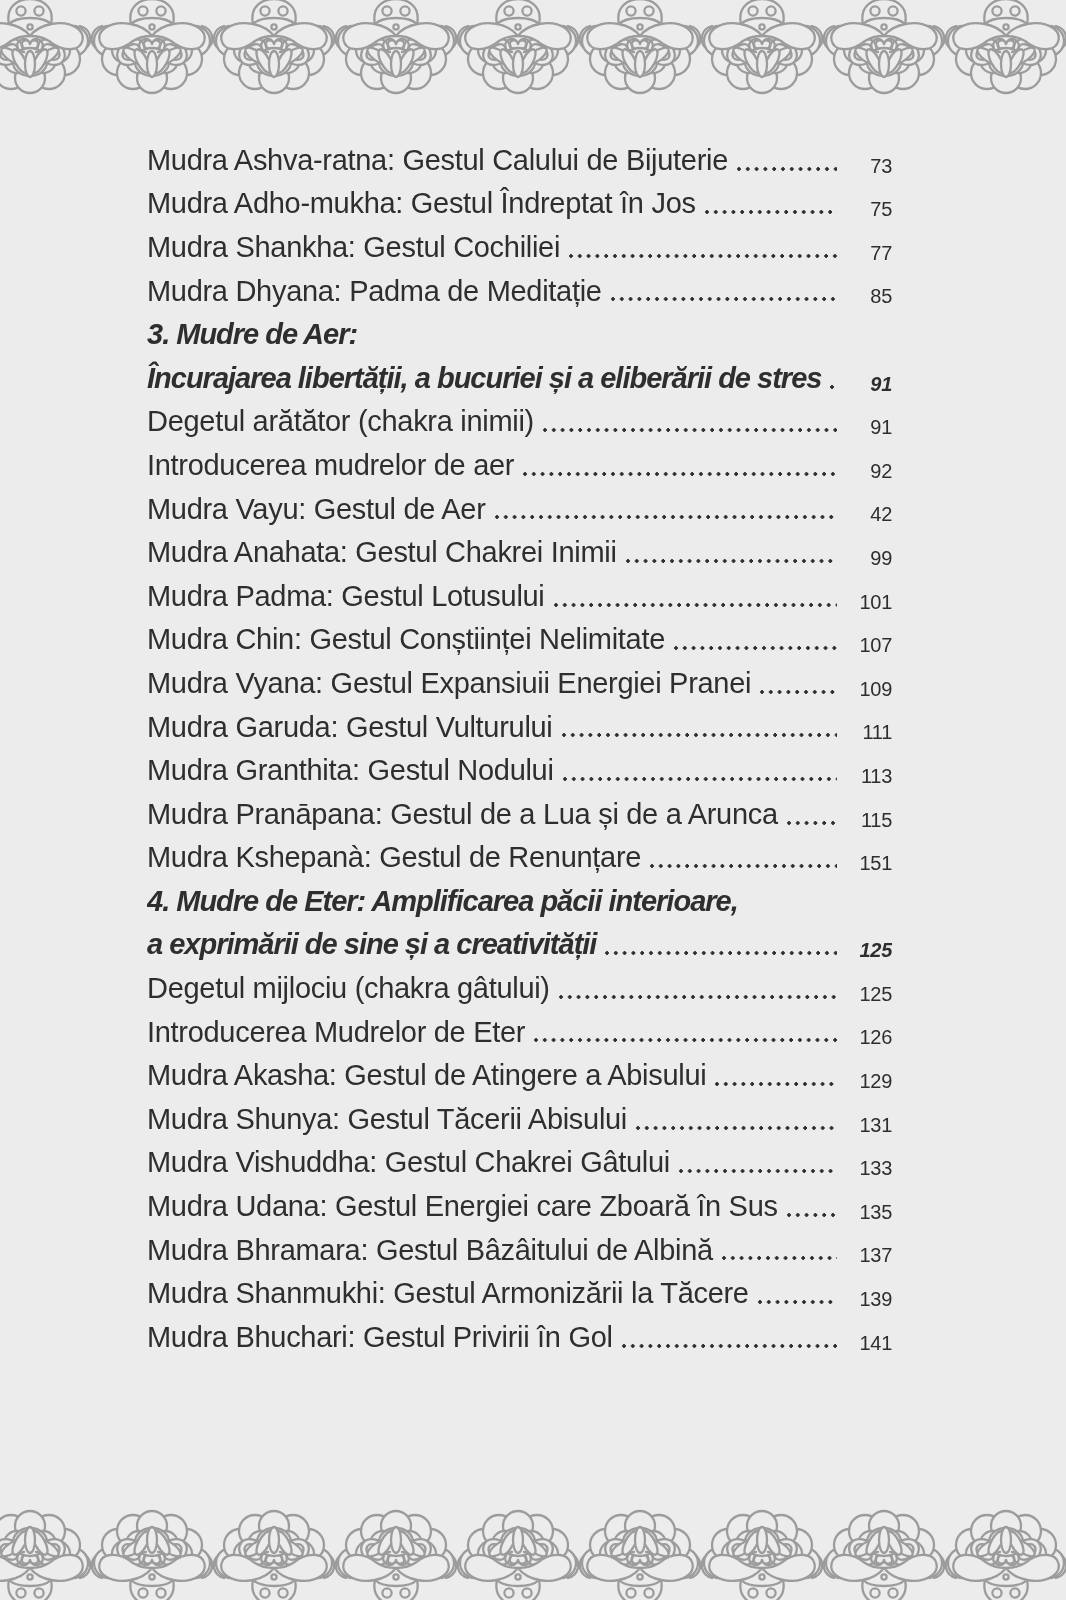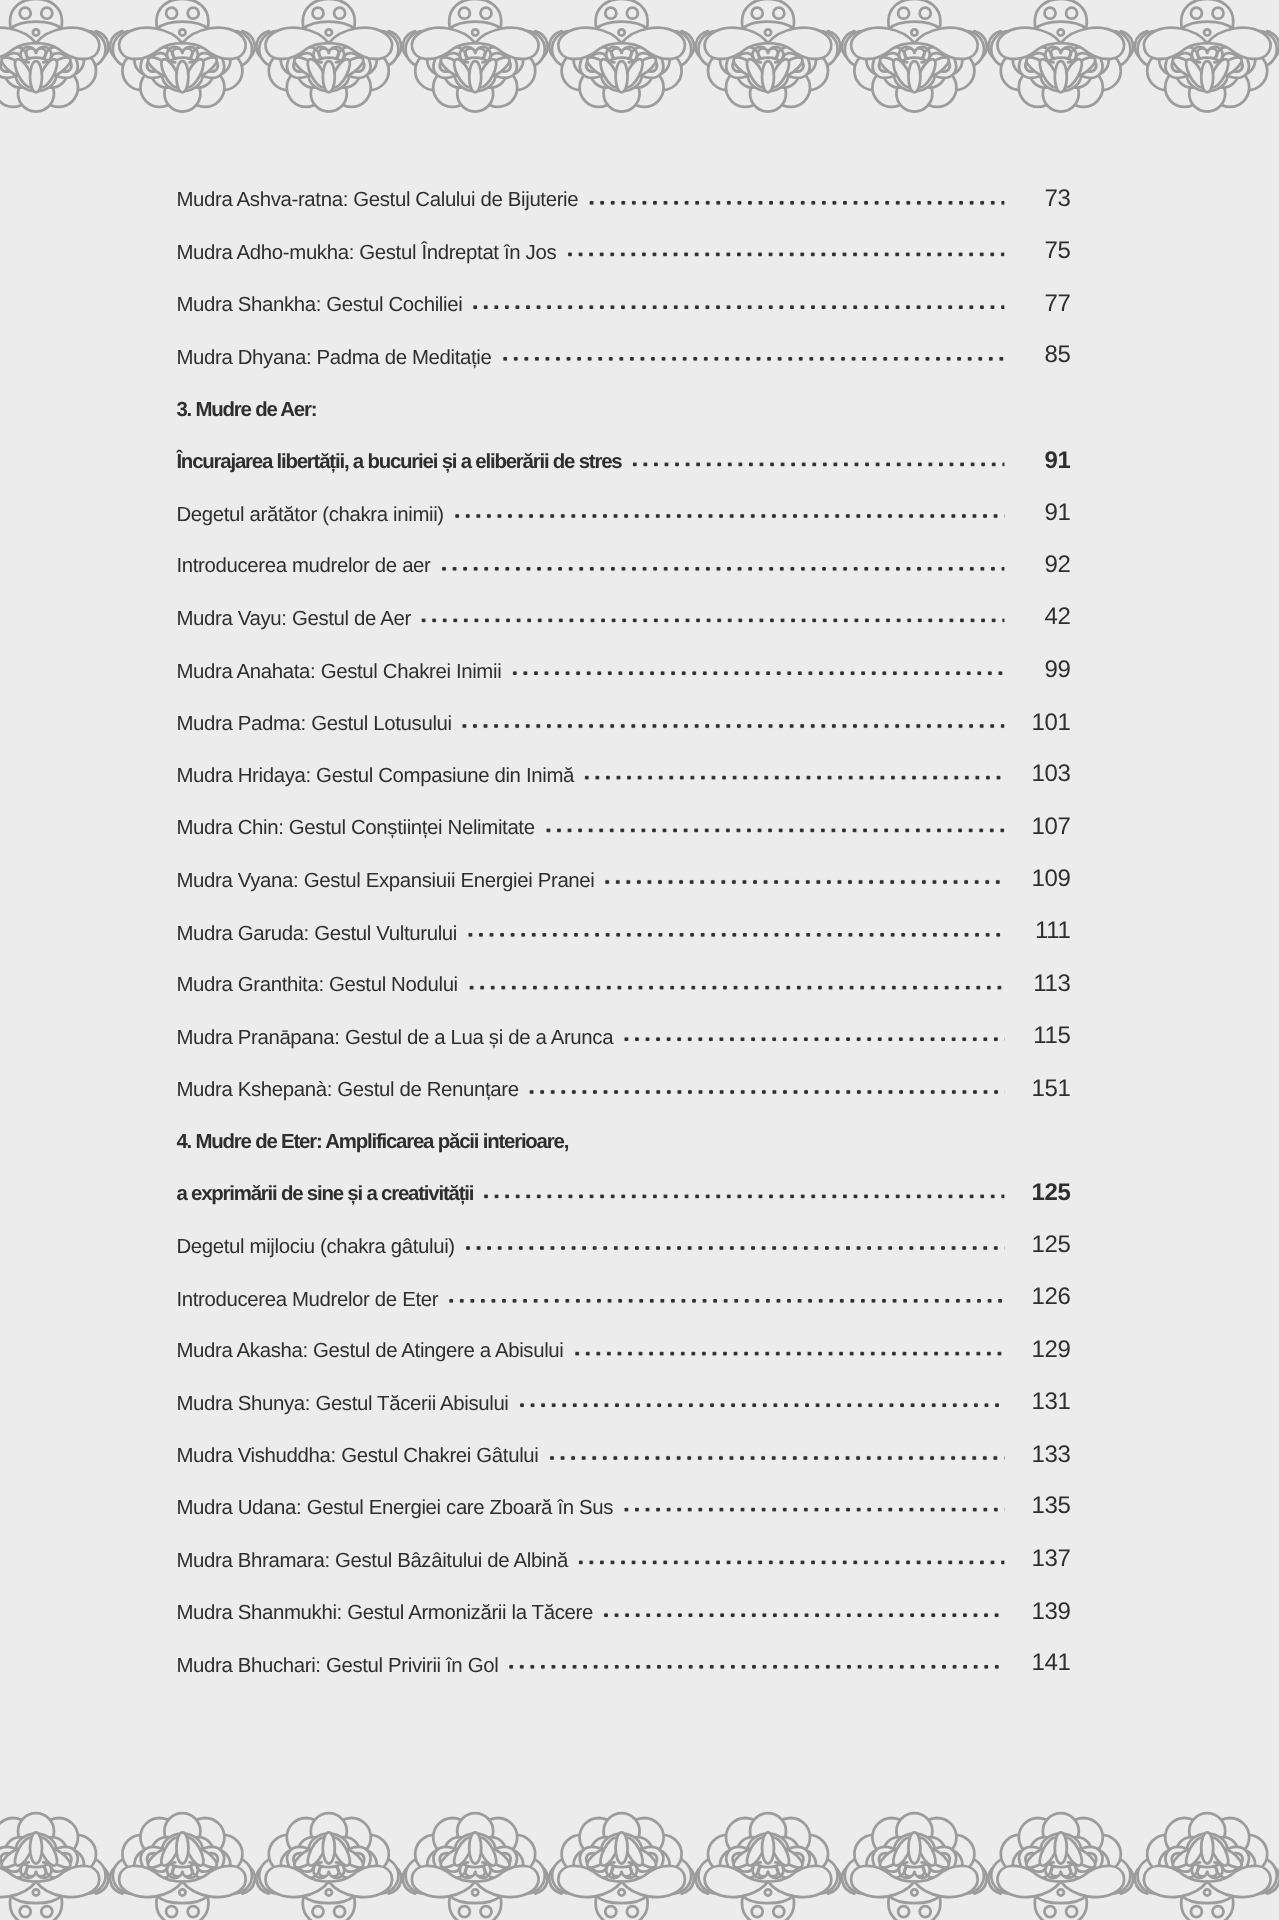--- a/index.html
+++ b/index.html
@@ -21,24 +21,24 @@
   .toc{
     position:absolute;left:147px;top:134px;width:745px;
   }
   .row{
     display:flex;align-items:flex-end;
     height:43.6px;overflow:hidden;
   }
   .label{
     white-space:nowrap;min-width:0;
     color:var(--text);
-    font-size:17px;line-height:1.2;
+    font-size:29px;line-height:1.2;
     letter-spacing:-0.3px;
   }
-  .row.bold .label,.row.bold .pagenum{font-weight:700;}
+  .row.bold .label,.row.bold .pagenum{font-weight:700;font-style:italic;}
   .row.bold .label{letter-spacing:-1px;}
   .dots{
     flex:1 1 0;min-width:0;
     height:6px;
     margin:0 3px 6px 7px;
     background-image:radial-gradient(circle at 4px 3px, var(--text) 1.55px, rgba(0,0,0,0) 1.95px);
     background-size:8.8px 6px;
     background-repeat:repeat-x;
     background-position:left bottom;
   }
@@ -173,25 +173,20 @@
     <span class="label">Mudra Anahata: Gestul Chakrei Inimii</span>
     <span class="dots"></span>
     <span class="pagenum">99</span>
   </div>
       <div class="row">
     <span class="label">Mudra Padma: Gestul Lotusului</span>
     <span class="dots"></span>
     <span class="pagenum">101</span>
   </div>
       <div class="row">
-    <span class="label">Mudra Hridaya: Gestul Compasiune din Inimă</span>
-    <span class="dots"></span>
-    <span class="pagenum">103</span>
-  </div>
-      <div class="row">
     <span class="label">Mudra Chin: Gestul Conștiinței Nelimitate</span>
     <span class="dots"></span>
     <span class="pagenum">107</span>
   </div>
       <div class="row">
     <span class="label">Mudra Vyana: Gestul Expansiuii Energiei Pranei</span>
     <span class="dots"></span>
     <span class="pagenum">109</span>
   </div>
       <div class="row">

